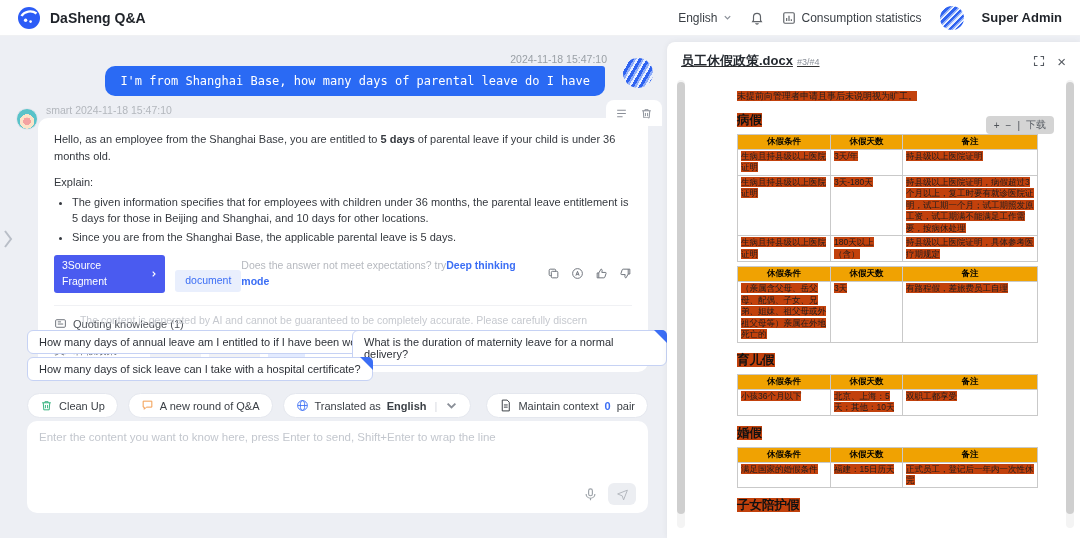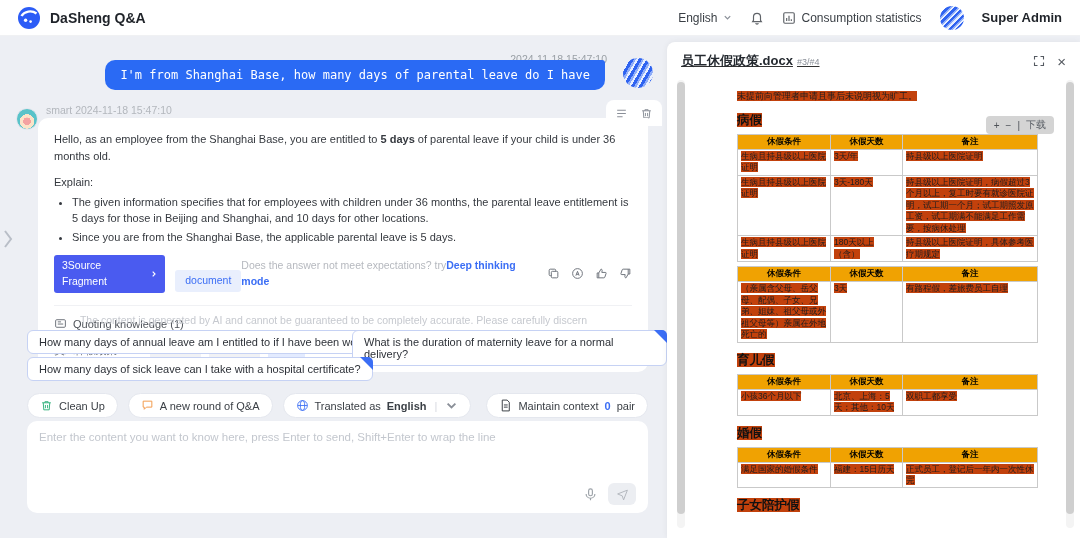--- a/index.html
+++ b/index.html
@@ -19,21 +19,21 @@
   .avatar-swirl { width:24px; height:24px; border-radius:50%;
     background:repeating-linear-gradient(135deg,#2f63f0 0 2.5px,#8fadf8 2.5px 4px,#e8efff 4px 5.5px); }
   .user-name { font-size:13px; font-weight:700; color:#1f2329; }
 
   
   .chat-area { position:absolute; top:36px; left:0; width:667px; bottom:0; }
 
   .msg-time { position:absolute; top:17px; right:60px; font-size:10.5px; color:#9aa0a6; }
   .user-avatar { position:absolute; top:22px; right:14px; width:30px; height:30px; border-radius:50%;
     background:repeating-linear-gradient(120deg,#2f63f0 0 3px,#8fadf8 3px 5px,#e8efff 5px 7px); }
-  .user-bubble { position:absolute; top:24px; right:62px; background:#2a6af4; color:#fff;
+  .user-bubble { position:absolute; top:30px; right:62px; background:#2a6af4; color:#fff;
     font-family:"DejaVu Sans Mono", monospace; font-size:12px; padding:8px 15px;
     border-radius:10px; border-top-right-radius:3px; white-space:nowrap; }
 
   .assistant-avatar { position:absolute; top:72px; left:16px; width:22px; height:22px; border-radius:50%;
     background:radial-gradient(circle at 50% 62%, #f4a2a2 0 24%, #fce3c8 25% 45%, #59c3c9 46% 100%);
     border:1px solid #e4e7ee; }
   .assistant-meta { position:absolute; top:68px; left:46px; font-size:10.5px; color:#b3b7bd; }
 
   .msg-icons { position:absolute; top:64px; right:5px; width:56px; height:26px; background:#fff;
     border-radius:8px 8px 0 0; display:flex; align-items:center; justify-content:center; gap:12px; color:#8a8f98; }

